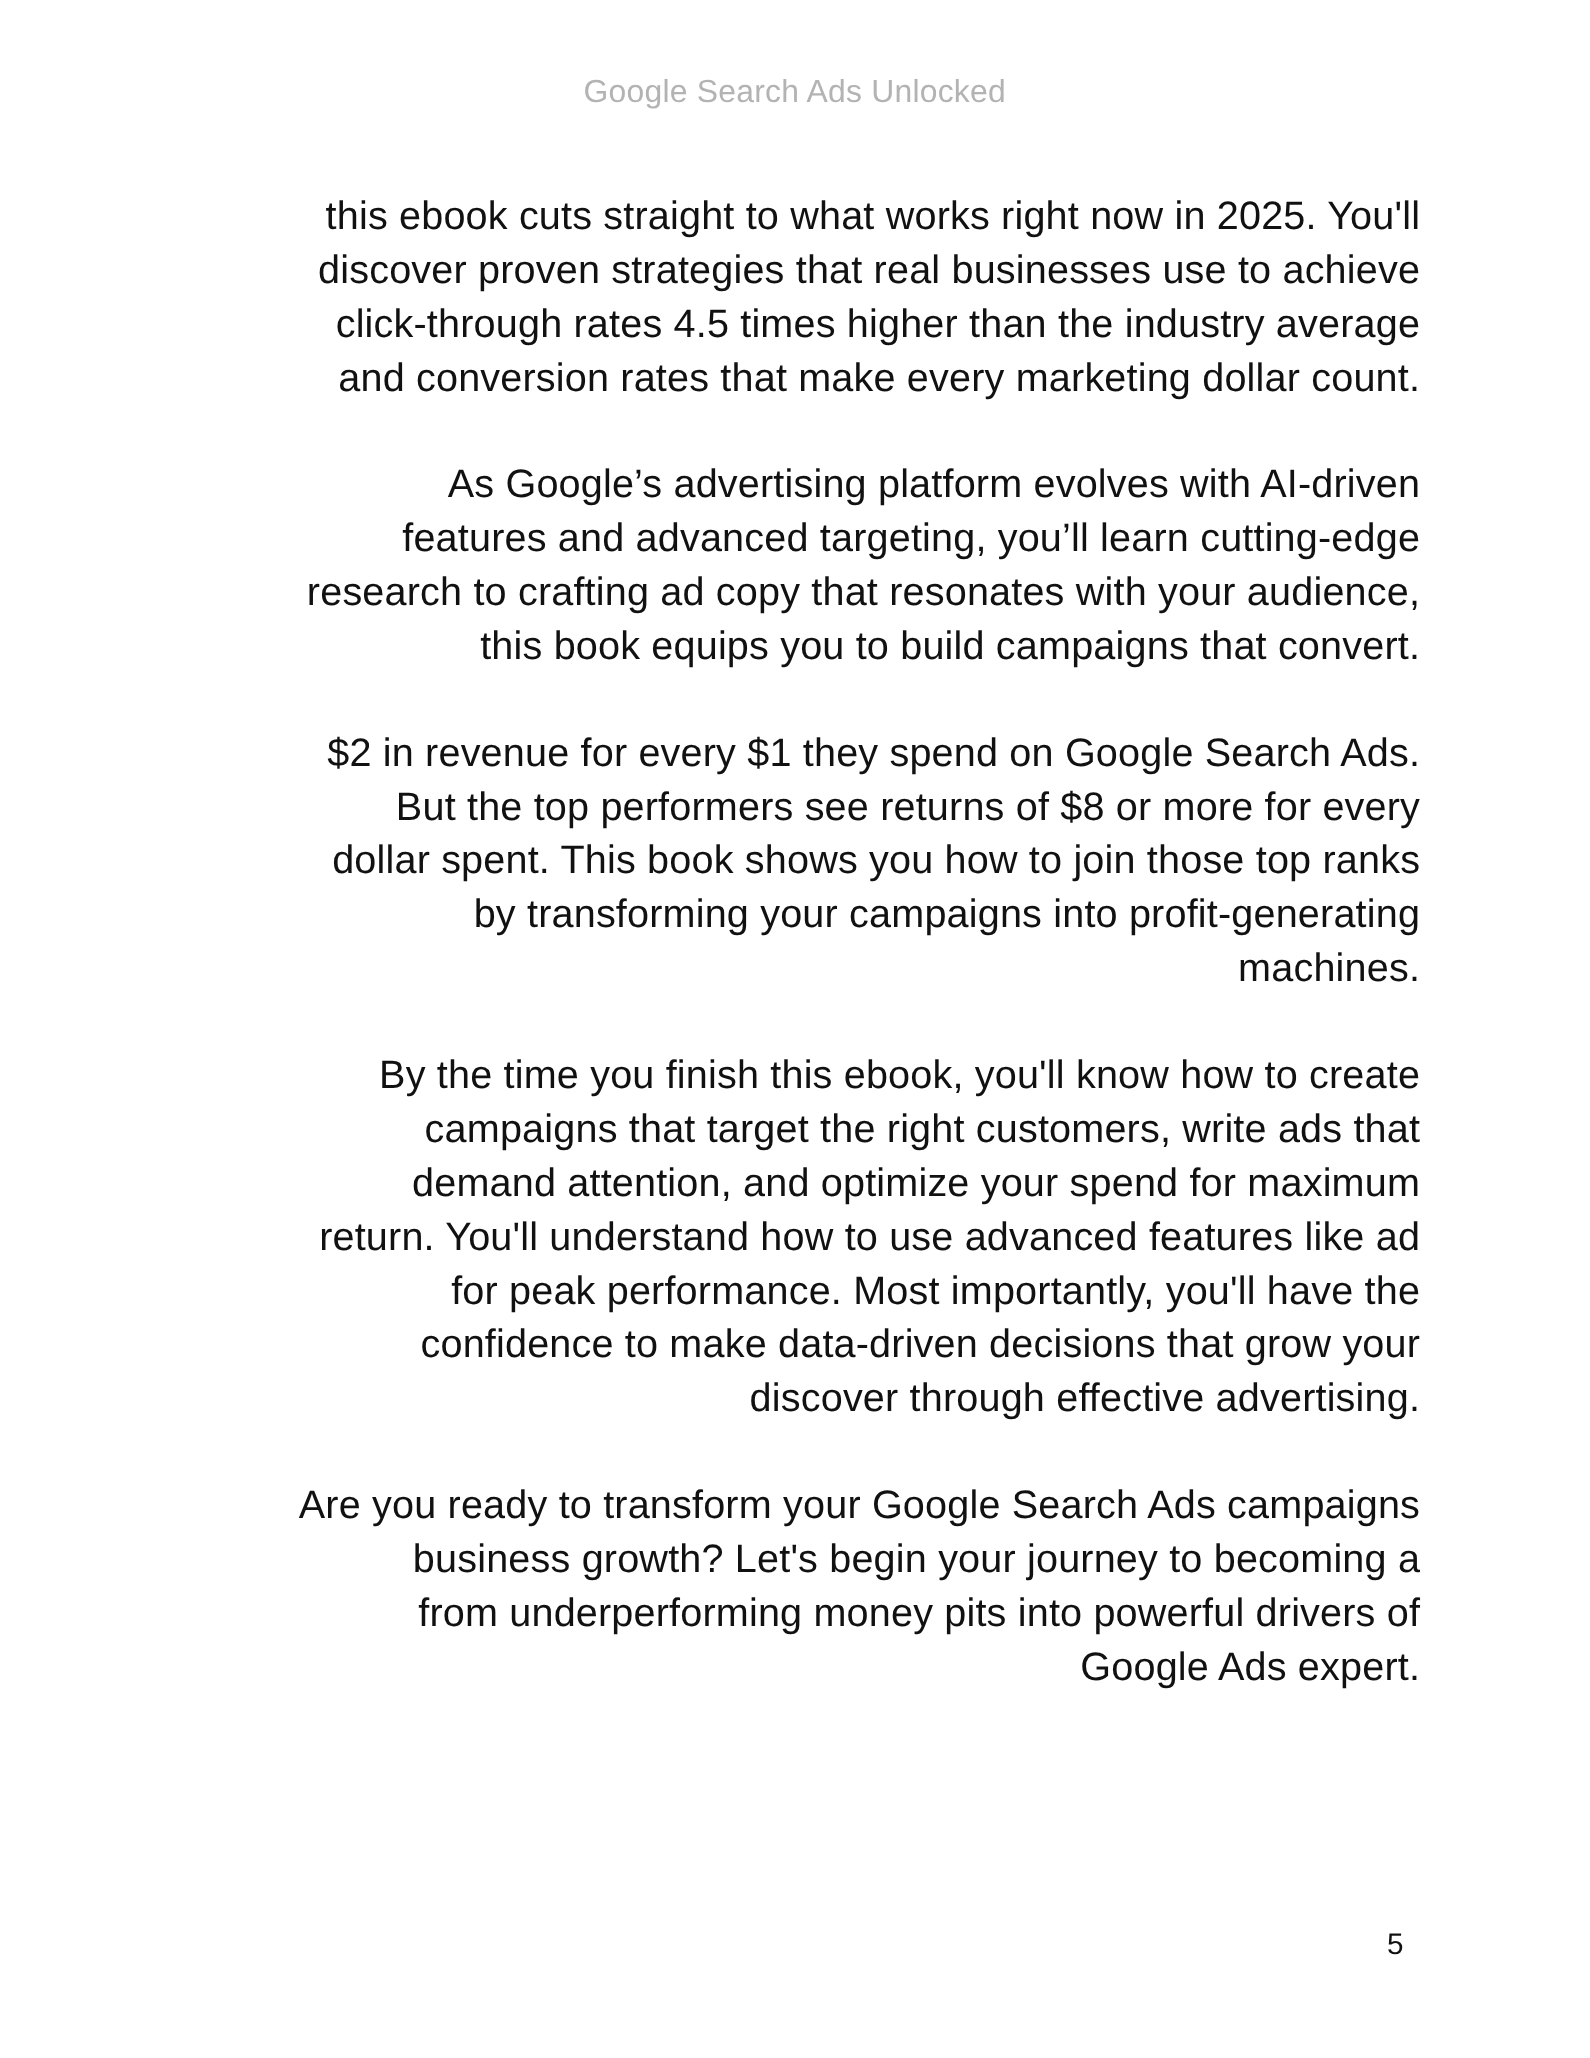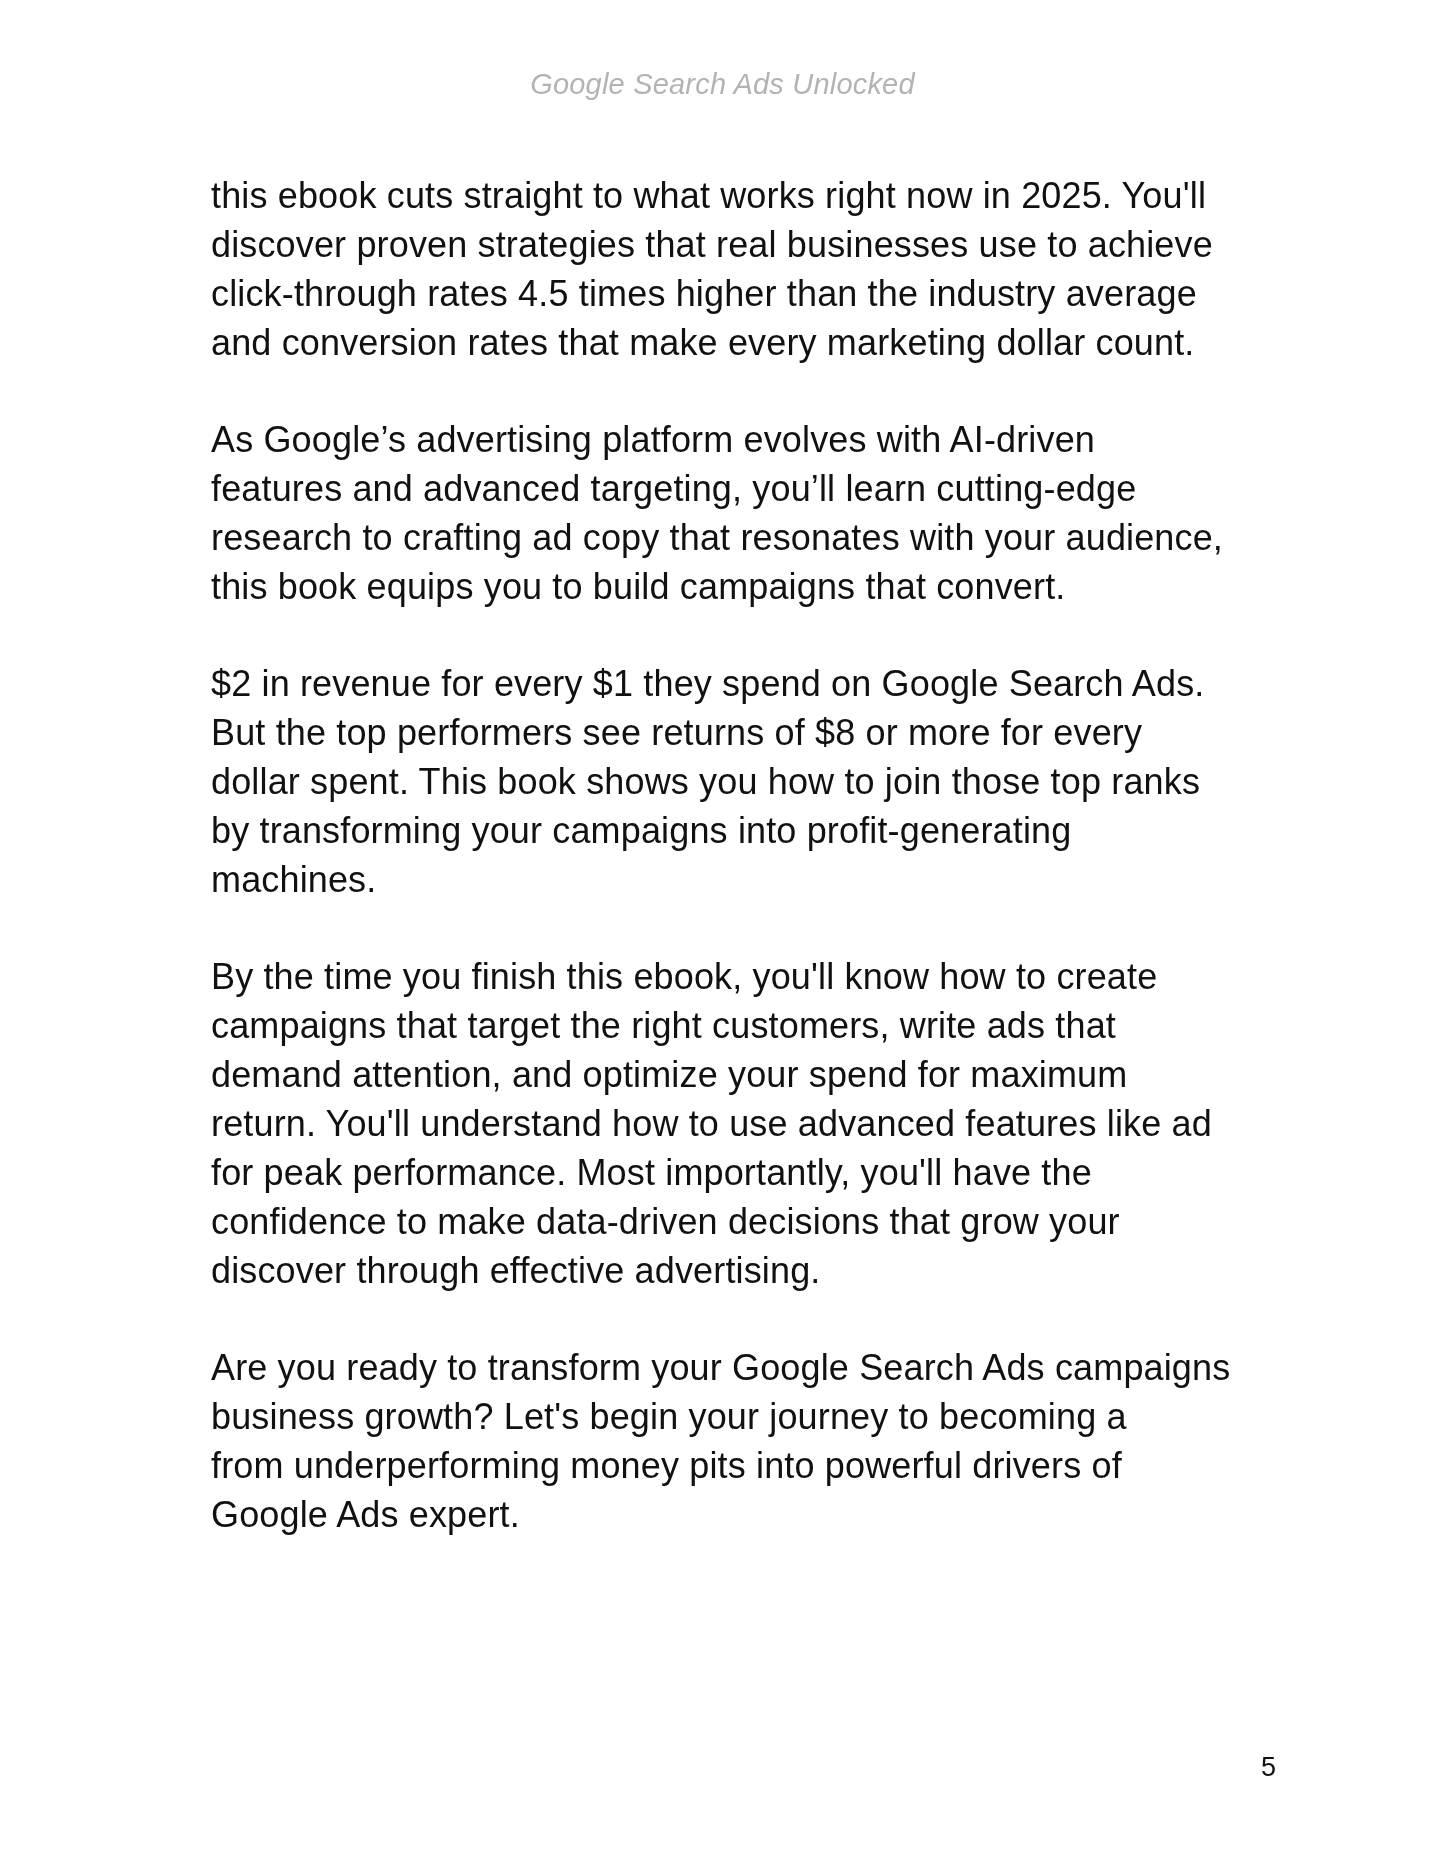--- a/index.html
+++ b/index.html
@@ -15,30 +15,30 @@
       font-family: "Liberation Sans", "DejaVu Sans", sans-serif;
       color: #111111;
     }
     .running-header {
       position: absolute;
       top: 66px;
       left: 0;
       width: 1445px;
       text-align: center;
       font-size: 29px;
-      font-style: italic;
       color: #b3b3b3;
       line-height: 36px;
       letter-spacing: 0.2px;
     }
     .body-text {
       position: absolute;
       top: 171px;
       left: 211px;
       width: 1080px;
+      text-align: right;
     }
     .paragraph {
       margin: 0 0 48px 0;
     }
     .line {
       display: block;
       font-size: 36px;
       line-height: 49px;
       height: 49px;
       white-space: nowrap;

